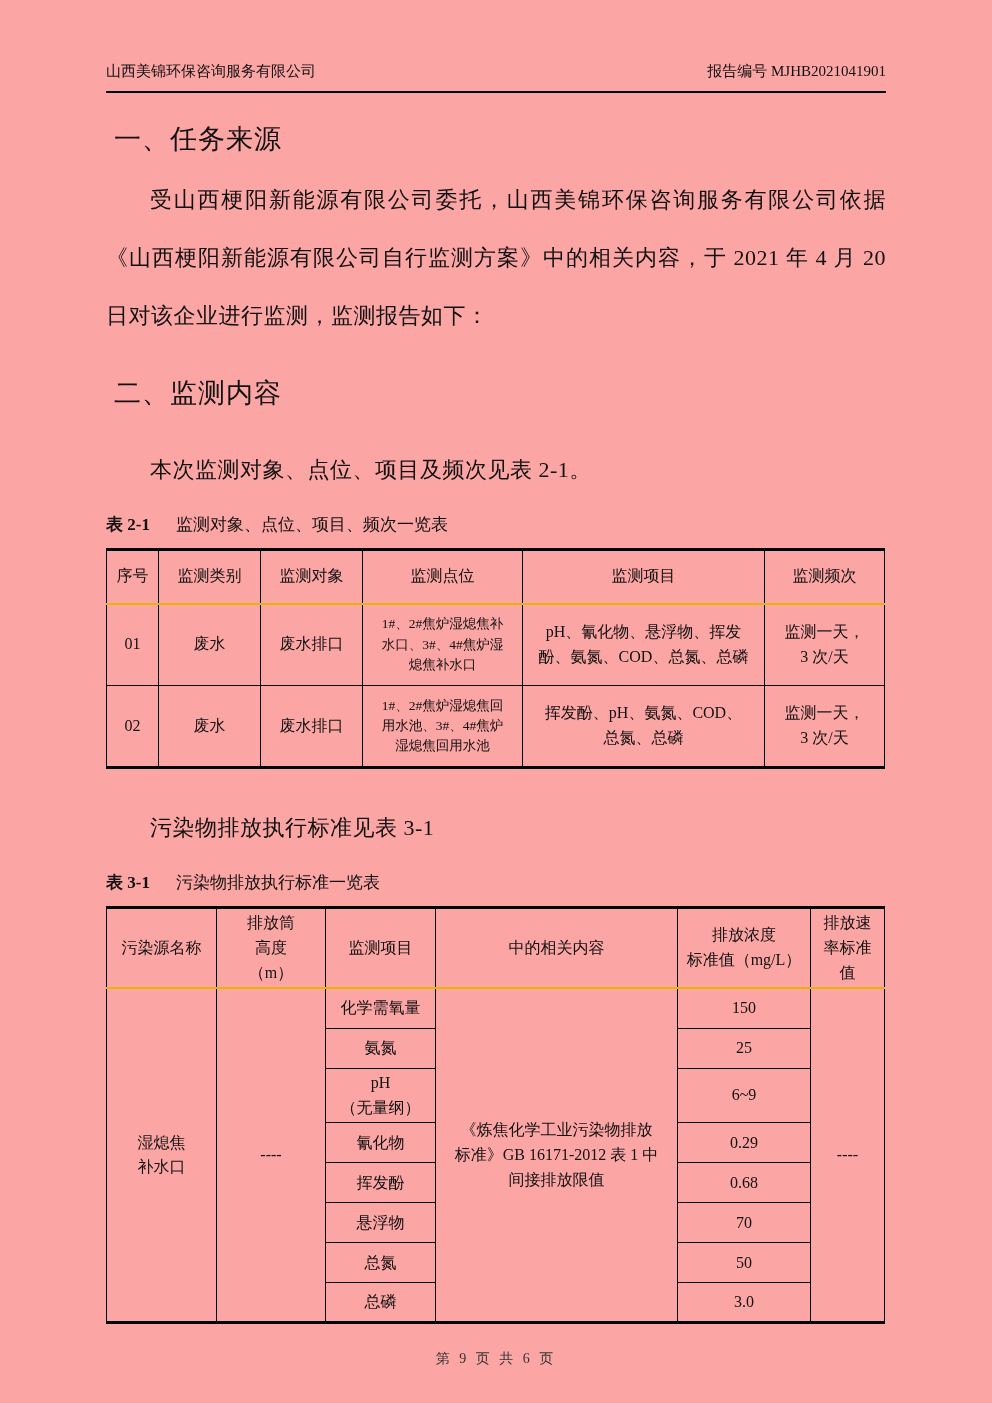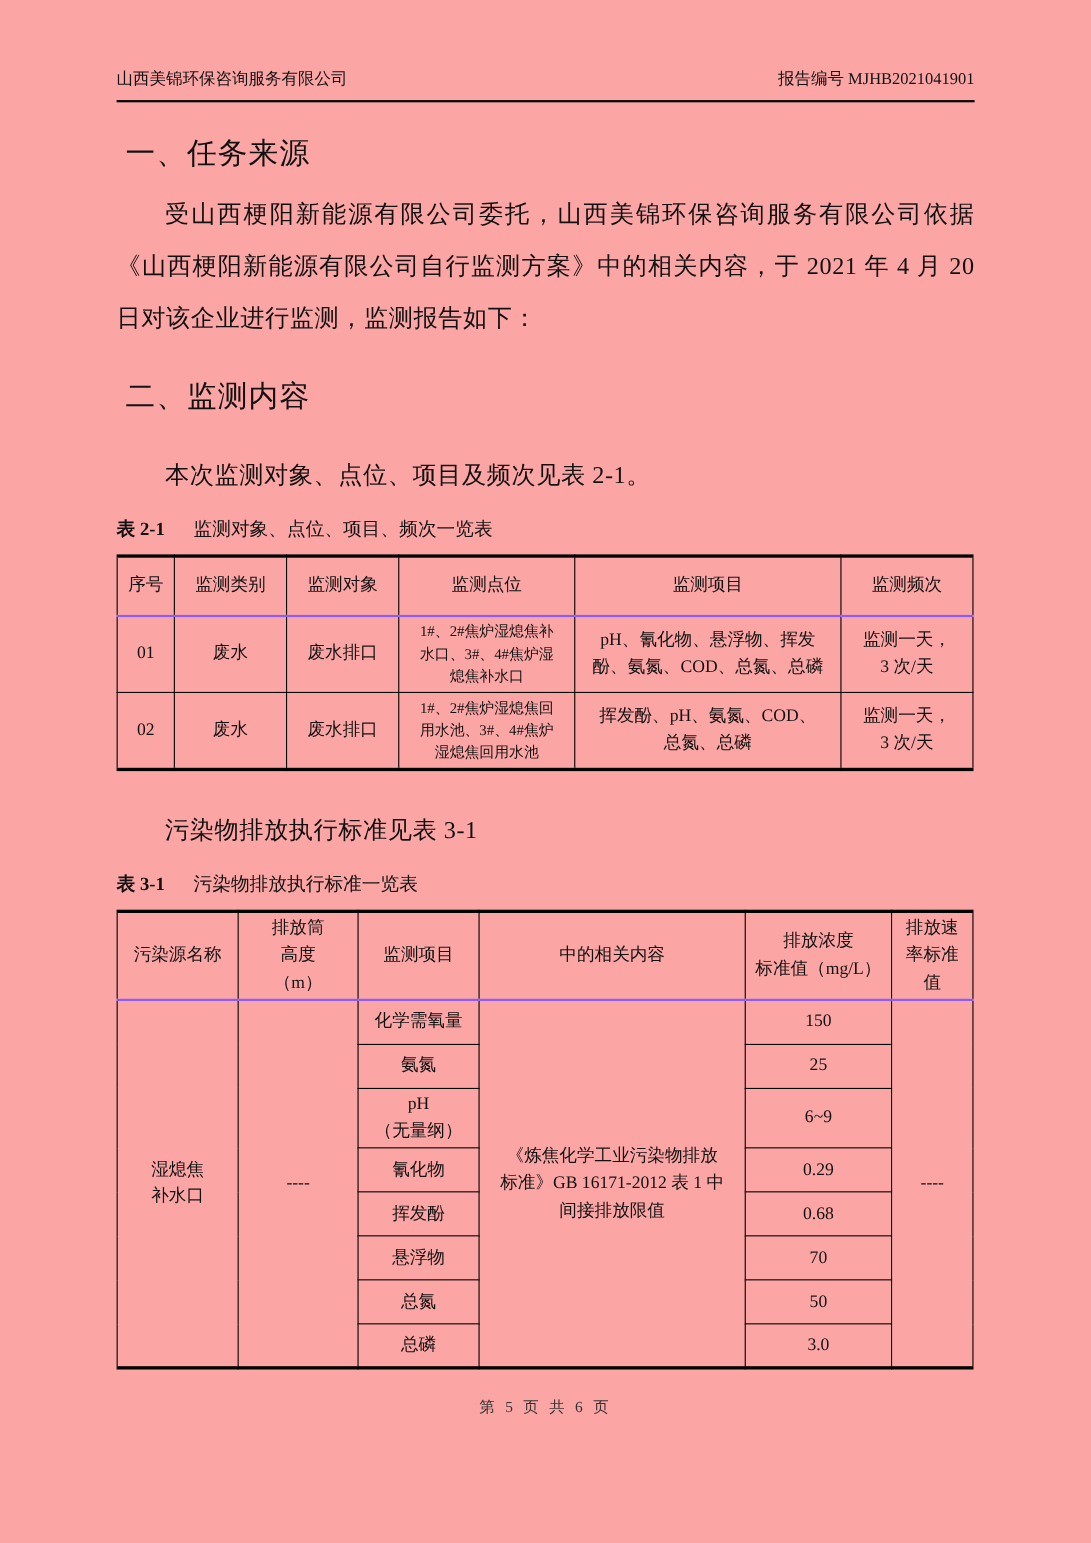--- a/index.html
+++ b/index.html
@@ -31,21 +31,21 @@
     font-weight:400;
     letter-spacing:1px;
     margin:30px 0 0 8px;
   }
   .sec-title.first{margin-top:28px;}
 
   
   .body-para{
     margin:14px 0 0 0;
     font-size:22px;
-    line-height:47px;
+    line-height:58px;
     text-align:justify;
     text-indent:2em;
     letter-spacing:0.5px;
   }
   .intro-para{margin-top:30px;}
 
   
   .tbl-caption{
     margin-top:14px;
     text-align:left;
@@ -66,22 +66,22 @@
   table.doc-table th, table.doc-table td{
     border:1px solid #000;
     text-align:center;
     vertical-align:middle;
     padding:2px 4px;
     font-weight:400;
     white-space:pre-line;
     line-height:1.55;
     box-sizing:border-box;
   }
-  table.doc-table thead th{border-bottom:2px solid #8b5cf6;height:54px;}
-  #table21 tbody td{height:70px;}
+  table.doc-table thead th{border-bottom:2px solid #eab308;height:54px;}
+  #table21 tbody td{height:82px;}
   #table21 td.points-cell{font-size:13.5px;line-height:1.5;}
   #table31 thead th{height:78px;}
   #table31 tbody td{height:40px;}
   td.merged-tall{line-height:2.4;}
   td.basis-cell{line-height:1.9;}
 
   
   .doc-footer{
     margin-top:26px;
     text-align:center;
@@ -227,17 +227,17 @@
           <td>50</td>
         </tr>
         <tr>
           <td>总磷</td>
           <td>3.0</td>
         </tr>
       </tbody>
     </table>
 
     <div class="doc-footer">
-      <span>第 5 页 共 6 页</span>
+      <span>第 9 页 共 6 页</span>
     </div>
 
   </main>
 </div>
 
 </body></html>

